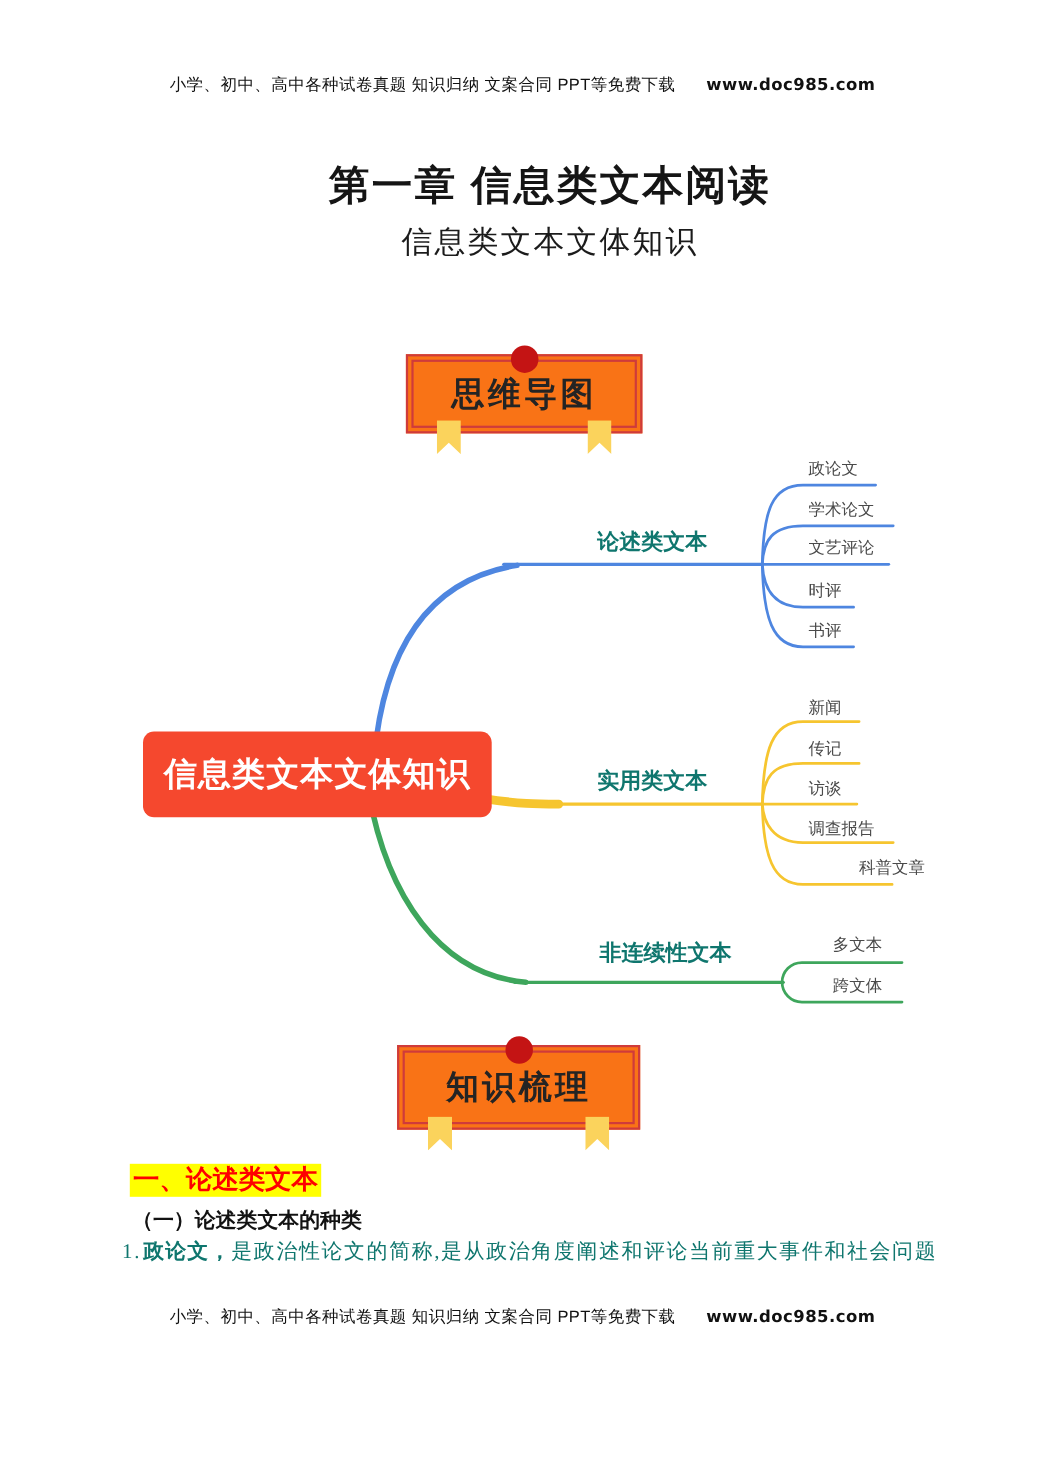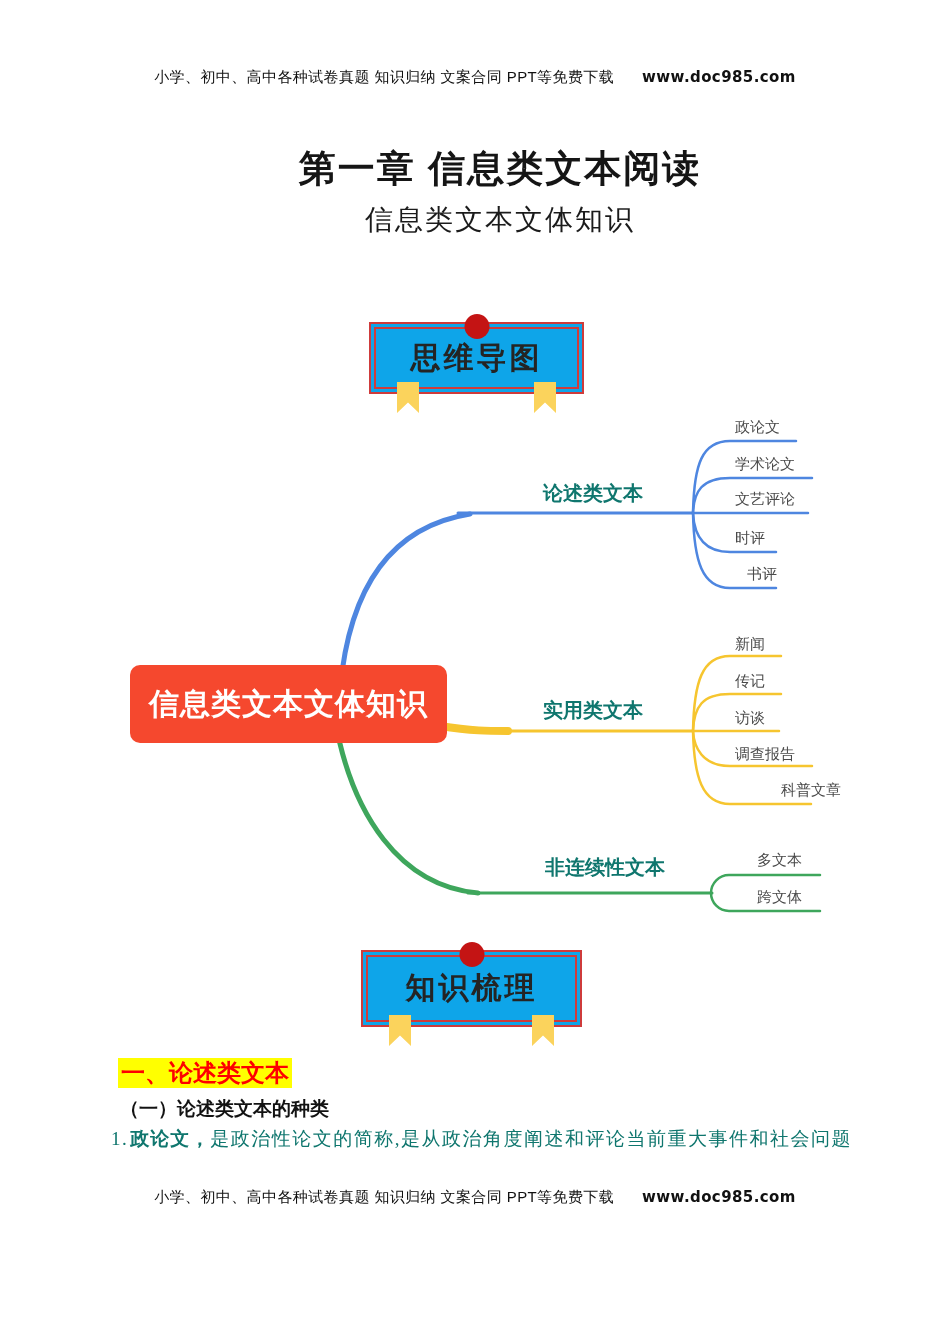--- a/index.html
+++ b/index.html
@@ -21,21 +21,21 @@
   .doc-title {
     position:absolute; left:110px; width:780px; top:144px; text-align:center;
     font-size:37px; font-weight:600; color:#151515; letter-spacing:2px; white-space:nowrap;
   }
   .doc-subtitle {
     position:absolute; left:110px; width:780px; top:201px; text-align:center;
     font-size:28px; font-weight:500; color:#1b1b1b; letter-spacing:2px; white-space:nowrap;
   }
 
   
-  .badge { position:absolute; background:#0ea5e9; border:2px solid #CF3B3B; z-index:2; }
+  .badge { position:absolute; background:#f97316; border:2px solid #CF3B3B; z-index:2; }
   .badge-inner {
     position:absolute; inset:3px; border:2px solid #CF3B3B;
     display:flex; align-items:center; justify-content:center;
   }
   .badge-label { font-size:30px; font-weight:700; color:#242424; letter-spacing:3px; }
   .badge-dot {
     position:absolute; left:50%; top:-10px; transform:translateX(-50%);
     width:25px; height:25px; border-radius:50%; background:#C41414; z-index:3;
   }
   .ribbon {
@@ -134,21 +134,21 @@
   </div>
 
   <div class="branch-label" style="left:543px; top:483px;">论述类文本</div>
   <div class="branch-label" style="left:543px; top:700px;">实用类文本</div>
   <div class="branch-label" style="left:545px; top:857px;">非连续性文本</div>
 
   <div class="child-label" style="left:735px; top:419px;">政论文</div>
   <div class="child-label" style="left:735px; top:456px;">学术论文</div>
   <div class="child-label" style="left:735px; top:491px;">文艺评论</div>
   <div class="child-label" style="left:735px; top:530px;">时评</div>
-  <div class="child-label" style="left:735px; top:566px;margin-left:12px;">书评</div>
+  <div class="child-label" style="left:735px; top:566px;">书评</div>
 
   <div class="child-label" style="left:735px; top:636px;">新闻</div>
   <div class="child-label" style="left:735px; top:673px;">传记</div>
   <div class="child-label" style="left:735px; top:710px;">访谈</div>
   <div class="child-label" style="left:735px; top:746px;">调查报告</div>
   <div class="child-label" style="left:761px; top:782px;margin-left:20px;">科普文章</div>
 
   <div class="child-label" style="left:757px; top:852px;">多文本</div>
   <div class="child-label" style="left:757px; top:889px;">跨文体</div>
 

